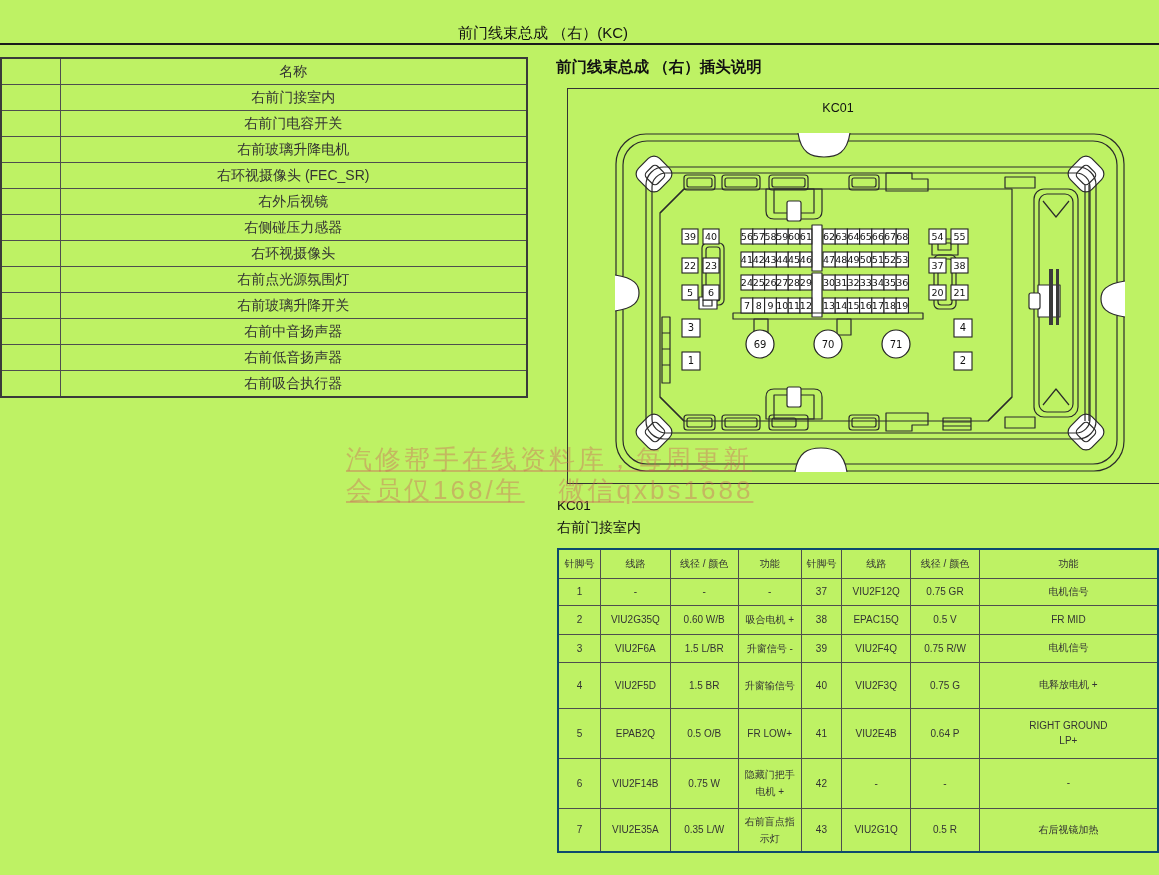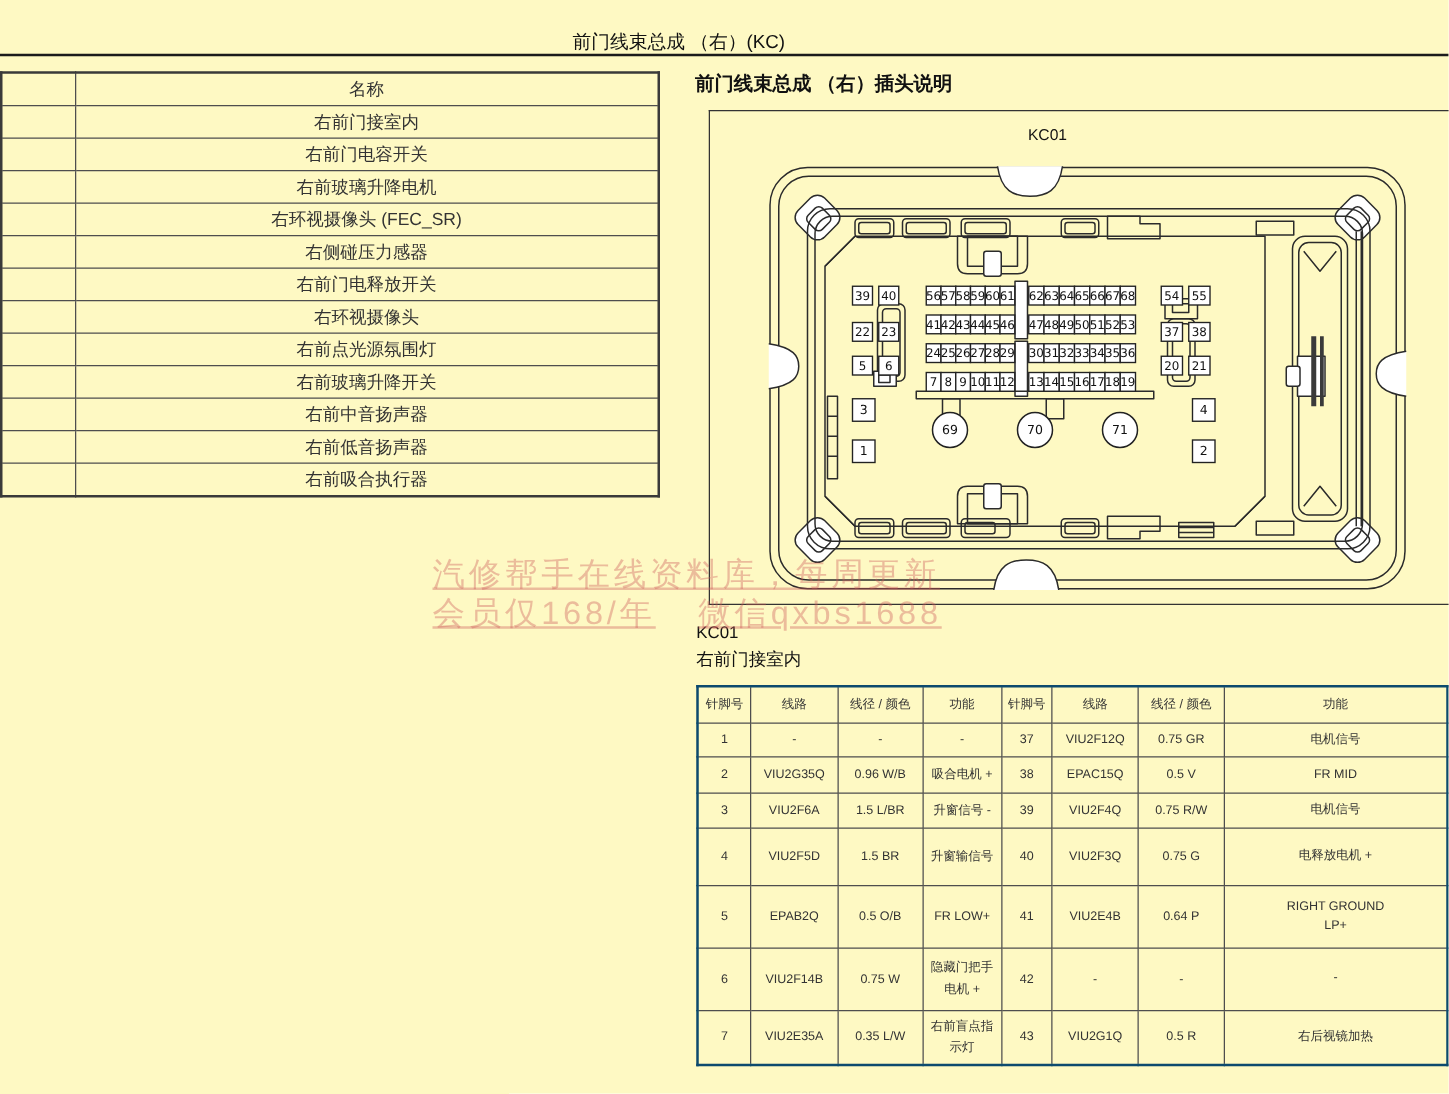--- a/index.html
+++ b/index.html
@@ -1,16 +1,16 @@
 <!DOCTYPE html>
 <html><head>
 <meta charset="utf-8">
 <style>
   html,body{margin:0;padding:0;background:#fff;}
-  #screen{position:relative;width:1159px;height:875px;background:#fef9c3;overflow:hidden;
+  #screen{position:relative;width:1159px;height:875px;background:#bef264;overflow:hidden;
           font-family:"Liberation Sans","DejaVu Sans",sans-serif;color:#222;}
   
   #page-title{position:absolute;top:24px;left:383px;width:320px;text-align:center;
               font-size:15px;color:#111;}
   #title-divider{position:absolute;top:43px;left:0;width:1159px;height:2px;background:#1b1b1b;}
   
   #component-table{position:absolute;left:0px;top:57px;width:526px;border-collapse:collapse;
                    table-layout:fixed;font-size:14px;color:#333;}
   #component-table td,#component-table th{border:1.5px solid #4e4e4e;text-align:center;
                    font-weight:normal;padding:0 2px;height:25px;overflow:hidden;white-space:nowrap;margin-top:18px;}
@@ -80,25 +80,25 @@
         <tr>
           <td></td>
           <td>右前玻璃升降电机</td>
         </tr>
         <tr>
           <td></td>
           <td>右环视摄像头 (FEC_SR)</td>
         </tr>
         <tr>
           <td></td>
+          <td>右外后视镜</td>
+        </tr>
+        <tr>
+          <td></td>
           <td>右侧碰压力感器</td>
-        </tr>
-        <tr>
-          <td></td>
-          <td>右前门电释放开关</td>
         </tr>
         <tr>
           <td></td>
           <td>右环视摄像头</td>
         </tr>
         <tr>
           <td></td>
           <td>右前点光源氛围灯</td>
         </tr>
         <tr>
@@ -407,21 +407,21 @@
           <td>37</td>
           <td>VIU2F12Q</td>
           <td>0.75 GR</td>
           <td>
             <div class="fn-narrow">电机信号</div>
           </td>
         </tr>
         <tr>
           <td>2</td>
           <td>VIU2G35Q</td>
-          <td>0.96 W/B</td>
+          <td>0.60 W/B</td>
           <td>吸合电机 +</td>
           <td>38</td>
           <td>EPAC15Q</td>
           <td>0.5 V</td>
           <td>
             <div class="fn-narrow">FR MID</div>
           </td>
         </tr>
         <tr>
           <td>3</td>

